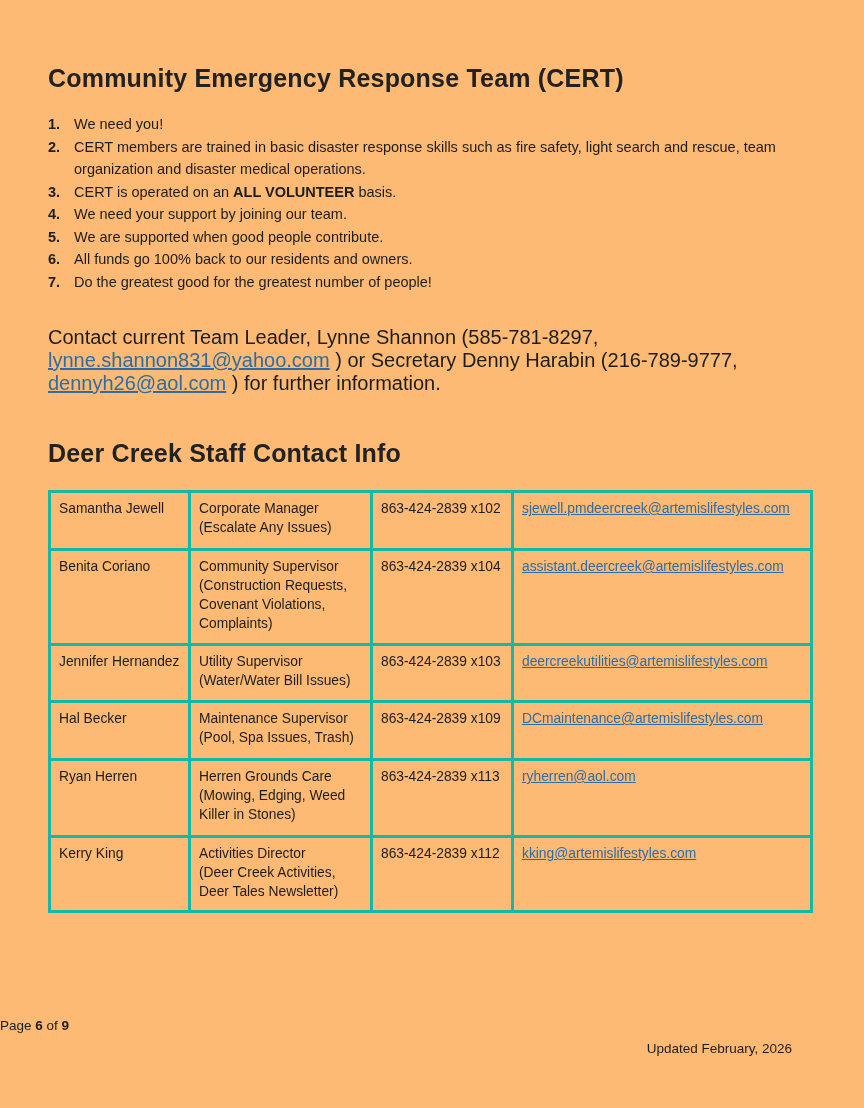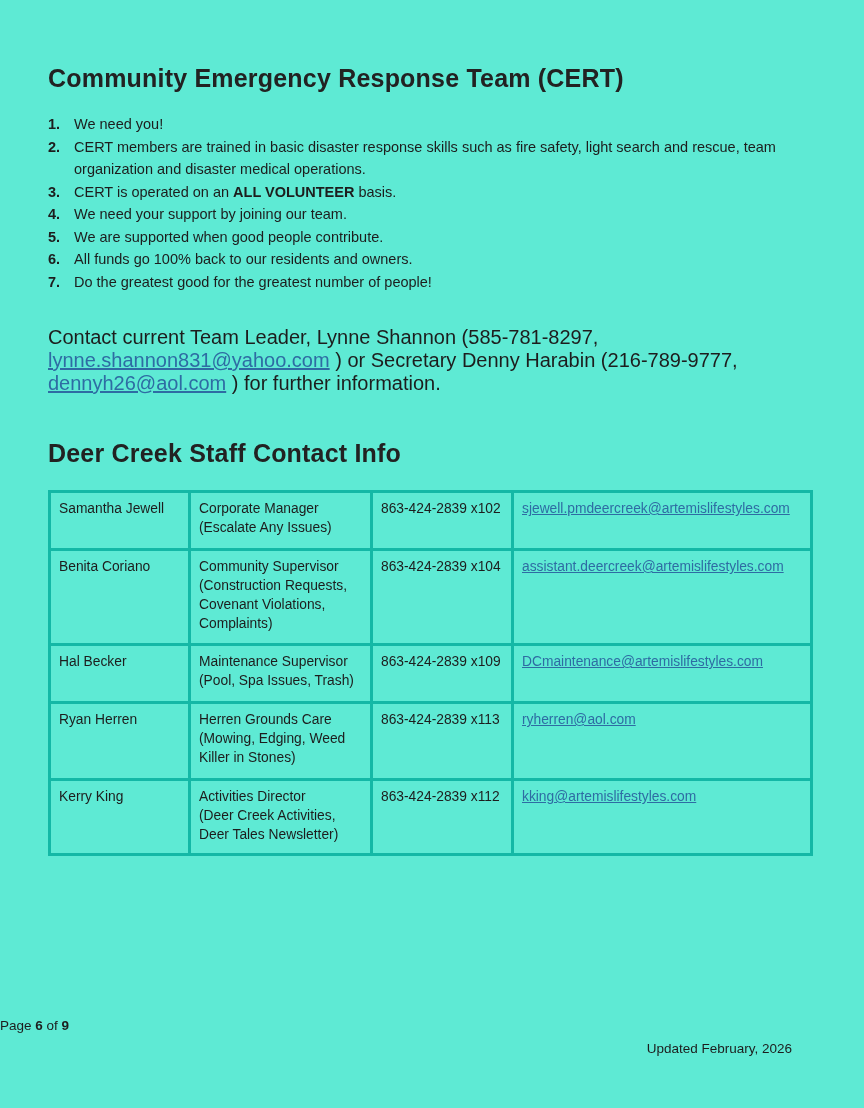--- a/index.html
+++ b/index.html
@@ -3,21 +3,21 @@
 <meta charset="utf-8">
 <style>
   * { margin: 0; padding: 0; box-sizing: border-box; }
   html, body { background: #e8e8e8; }
   body { font-family: "Liberation Sans", sans-serif; }
   .page {
     position: relative;
     width: 864px;
     height: 1108px;
     margin: 0 auto;
-    background: #5eead4;
+    background: #fdba74;
     color: #1d1d1d;
     overflow: hidden;
   }
   .content {
     position: absolute;
     left: 48px;
     top: 64px;
     width: 764px;
   }
   h1.doc-heading {
@@ -151,20 +151,27 @@
         </tr>
         <tr style="height:95px">
           <td class="name-cell">Benita Coriano</td>
           <td class="role-cell">Community Supervisor
 (Construction Requests,
 Covenant Violations,
 Complaints)</td>
           <td class="phone-cell">863-424-2839 x104</td>
           <td class="email-cell"><a class="doc-link">assistant.deercreek@artemislifestyles.com</a></td>
         </tr>
+        <tr style="height:57px">
+          <td class="name-cell">Jennifer Hernandez</td>
+          <td class="role-cell">Utility Supervisor
+(Water/Water Bill Issues)</td>
+          <td class="phone-cell">863-424-2839 x103</td>
+          <td class="email-cell"><a class="doc-link">deercreekutilities@artemislifestyles.com</a></td>
+        </tr>
         <tr style="height:58px">
           <td class="name-cell">Hal Becker</td>
           <td class="role-cell">Maintenance Supervisor
 (Pool, Spa Issues, Trash)</td>
           <td class="phone-cell">863-424-2839 x109</td>
           <td class="email-cell"><a class="doc-link">DCmaintenance@artemislifestyles.com</a></td>
         </tr>
         <tr style="height:77px">
           <td class="name-cell">Ryan Herren</td>
           <td class="role-cell">Herren Grounds Care

